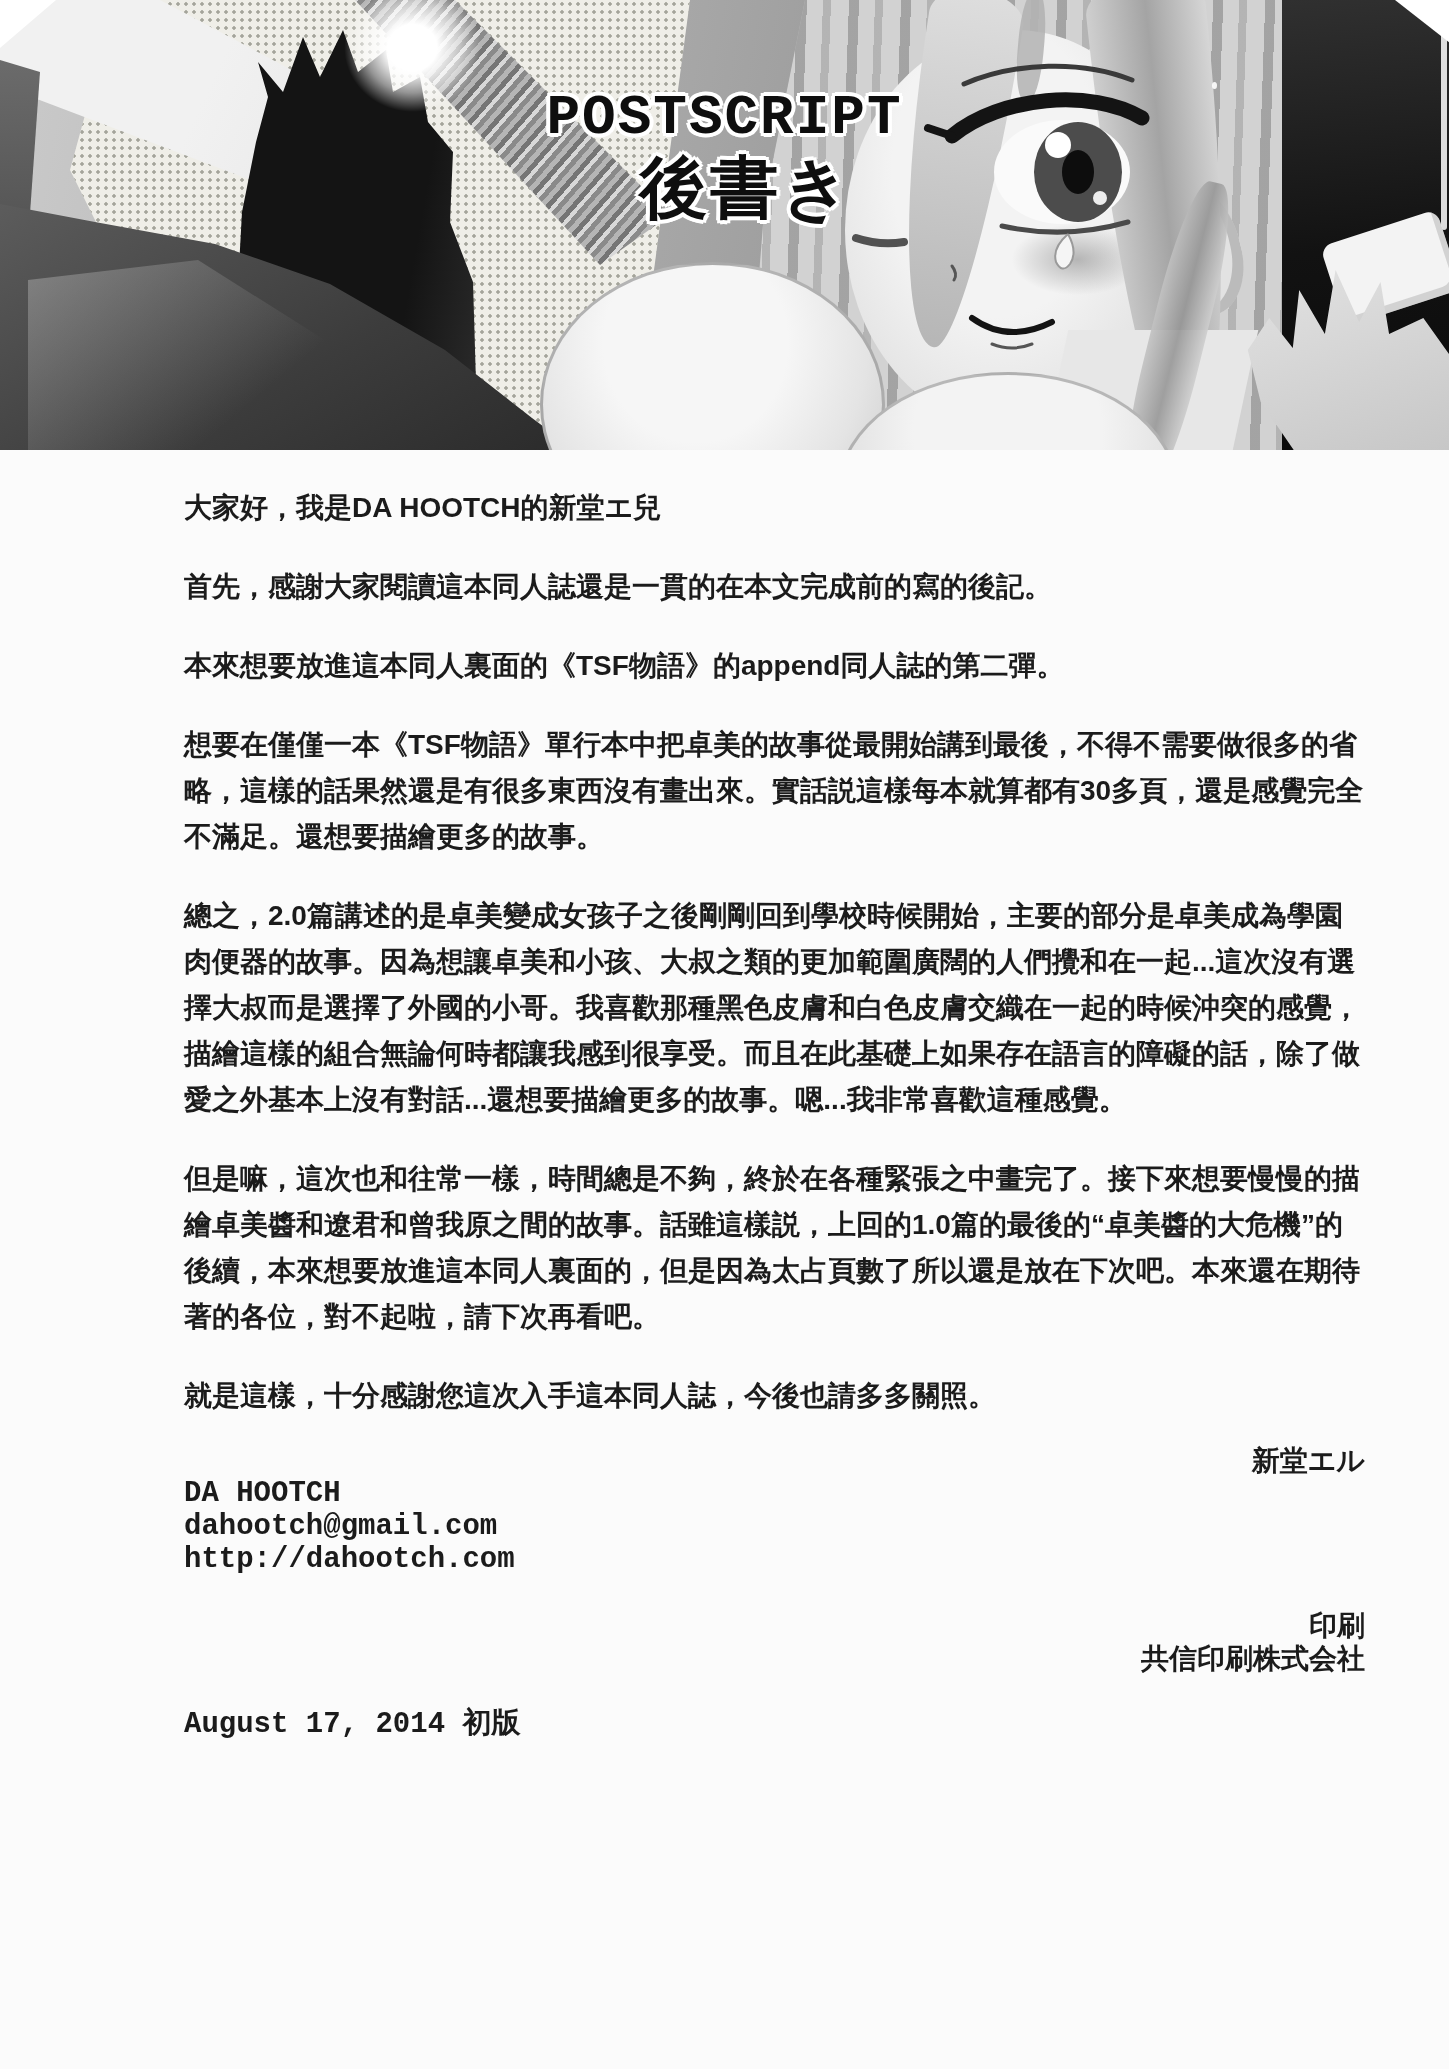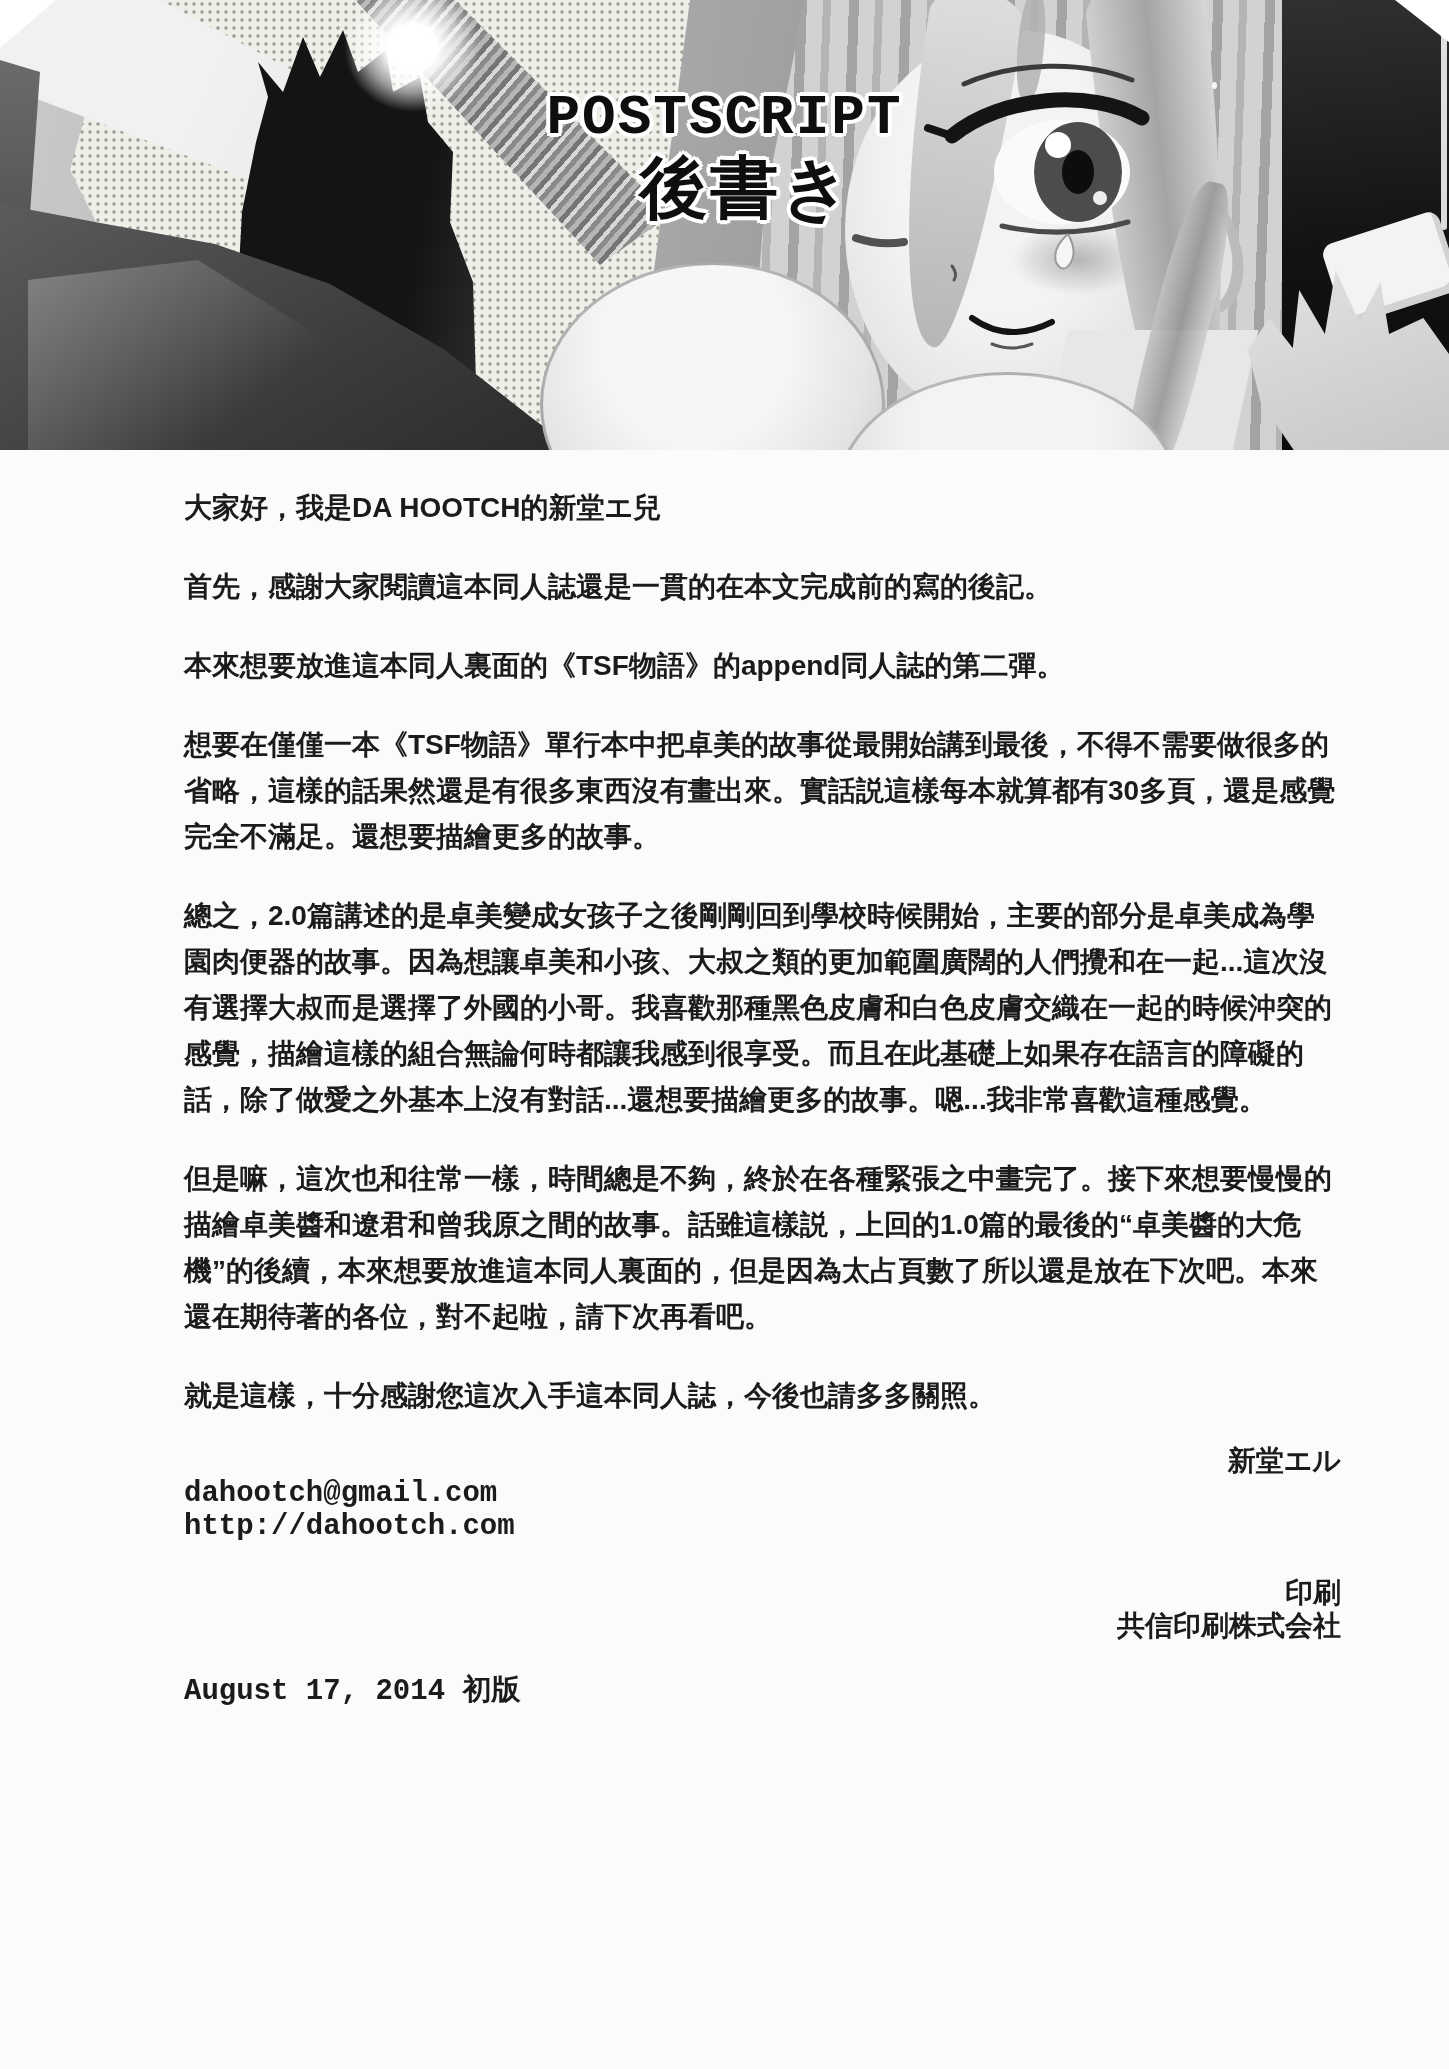--- a/index.html
+++ b/index.html
@@ -176,21 +176,21 @@
     font-family: "Liberation Sans", sans-serif;
     font-weight: bold; font-size: 68px; line-height: 1;
     letter-spacing: 3px; color: #0e0e0e;
     text-shadow: -4px 0 0 #fff, 4px 0 0 #fff, 0 -4px 0 #fff, 0 4px 0 #fff,
                  -3px -3px 0 #fff, 3px -3px 0 #fff, -3px 3px 0 #fff, 3px 3px 0 #fff;
     padding-left: 44px;
   }
 
   
   .content {
-    padding: 35px 108px 0 184px;
+    padding: 35px 84px 0 184px;
     color: #1b1b1b;
   }
   .para {
     margin: 0 0 33px 0;
     font-family: "Liberation Sans", sans-serif;
     font-weight: 600;
     font-size: 28px;
     line-height: 46px;
   }
   .credits {
@@ -266,20 +266,21 @@
     <p class="para">首先，感謝大家閱讀這本同人誌還是一貫的在本文完成前的寫的後記。</p>
     <p class="para">本來想要放進這本同人裏面的《TSF物語》的append同人誌的第二彈。</p>
     <p class="para">想要在僅僅一本《TSF物語》單行本中把卓美的故事從最開始講到最後，不得不需要做很多的省略，這樣的話果然還是有很多東西沒有畫出來。實話説這樣每本就算都有30多頁，還是感覺完全不滿足。還想要描繪更多的故事。</p>
     <p class="para">總之，2.0篇講述的是卓美變成女孩子之後剛剛回到學校時候開始，主要的部分是卓美成為學園肉便器的故事。因為想讓卓美和小孩、大叔之類的更加範圍廣闊的人們攪和在一起...這次沒有選擇大叔而是選擇了外國的小哥。我喜歡那種黑色皮膚和白色皮膚交織在一起的時候沖突的感覺，描繪這樣的組合無論何時都讓我感到很享受。而且在此基礎上如果存在語言的障礙的話，除了做愛之外基本上沒有對話...還想要描繪更多的故事。嗯...我非常喜歡這種感覺。</p>
     <p class="para">但是嘛，這次也和往常一樣，時間總是不夠，終於在各種緊張之中畫完了。接下來想要慢慢的描繪卓美醬和遼君和曾我原之間的故事。話雖這樣説，上回的1.0篇的最後的“卓美醬的大危機”的後續，本來想要放進這本同人裏面的，但是因為太占頁數了所以還是放在下次吧。本來還在期待著的各位，對不起啦，請下次再看吧。</p>
     <p class="para">就是這樣，十分感謝您這次入手這本同人誌，今後也請多多關照。</p>
 
     <div class="credits">
       <div class="credit-block">
         <div class="cjk-line">新堂エル</div>
+        <div class="mono-line">DA HOOTCH</div>
         <div class="mono-line">dahootch@gmail.com</div>
         <div class="mono-line">http://dahootch.com</div>
       </div>
       <div class="credit-block">
         <div class="cjk-line">印刷</div>
         <div class="cjk-line">共信印刷株式会社</div>
       </div>
       <div class="mono-line">August 17, 2014 初版</div>
     </div>
   </main>

